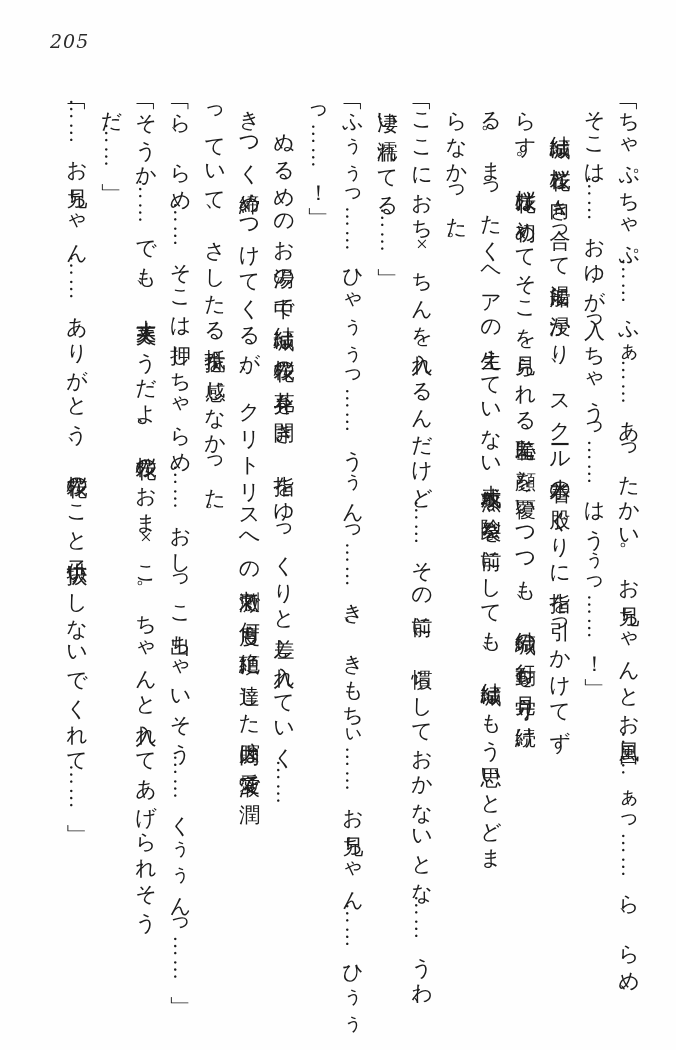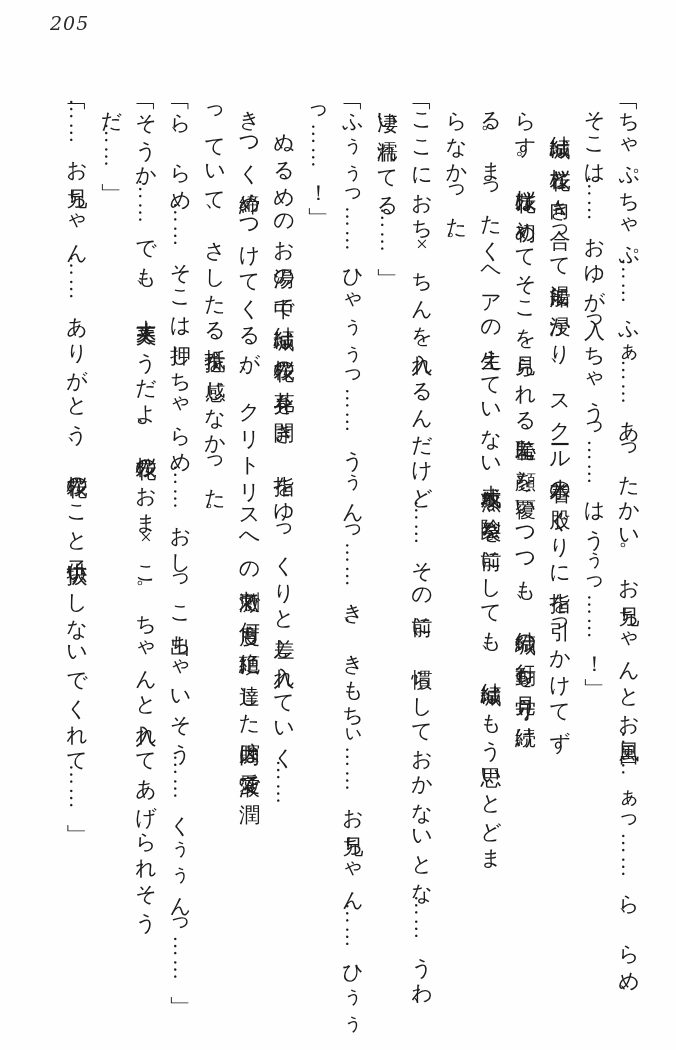--- a/index.html
+++ b/index.html
@@ -10,21 +10,21 @@
   .page {
     position: relative;
     width: 676px;
     height: 1050px;
     background: #fefefe;
     overflow: hidden;
     font-family: "Liberation Serif", "DejaVu Serif", serif;
   }
   .page-number {
     position: absolute;
-    top: 12px;
+    top: 30px;
     left: 50px;
     font-size: 19px;
     font-style: italic;
     color: #2b2b2b;
     letter-spacing: 1px;
     font-family: "DejaVu Serif", "Liberation Serif", serif;
   }
   .text-body {
     position: absolute;
     top: 96px;

